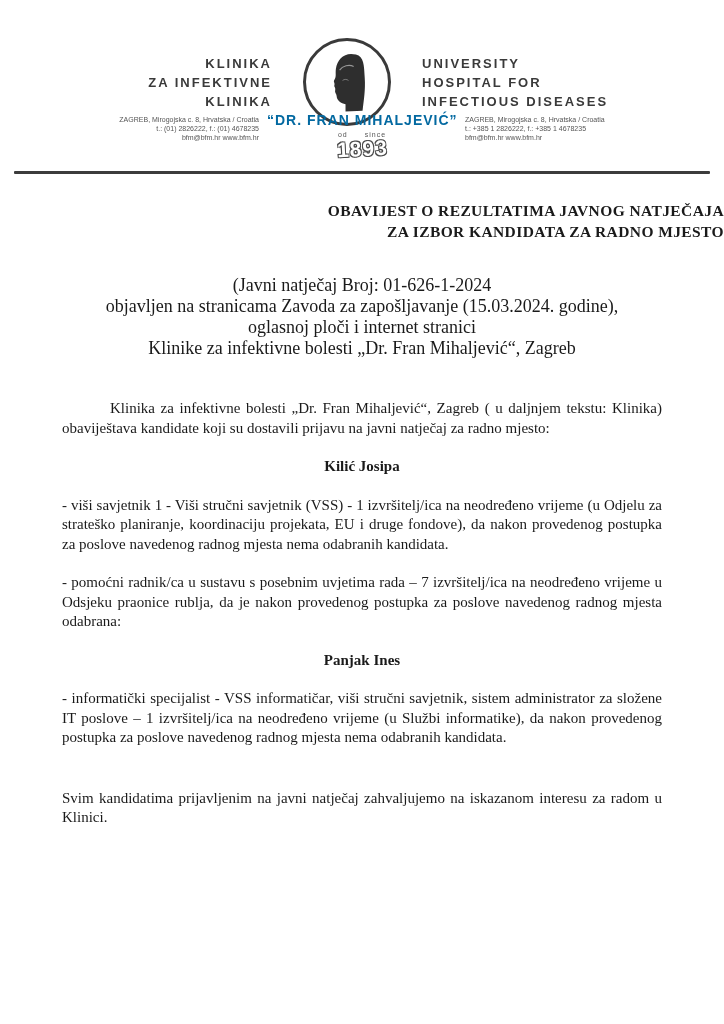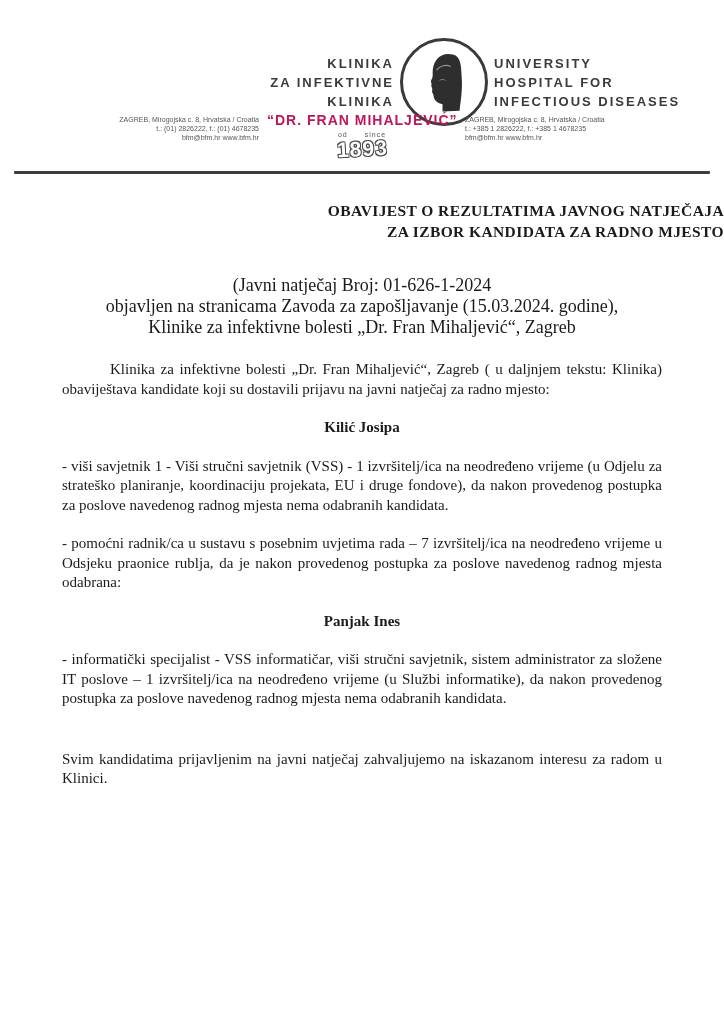--- a/index.html
+++ b/index.html
@@ -15,23 +15,23 @@
     overflow: hidden;
   }
   
   .letterhead {
     padding-top: 38px;
     color: #3d3d3d;
     font-family: "Liberation Sans", sans-serif;
   }
   .lh-main {
     display: flex;
-    justify-content: flex-end;
+    justify-content: center;
     align-items: center;
-    gap: 6px;
+    gap: 31px;
   }
   .lh-name {
     font-size: 13px;
     font-weight: bold;
     letter-spacing: 2px;
     line-height: 19px;
     color: #3a3a3a;
   }
   .lh-name.left  { text-align: right; width: 200px; }
   .lh-name.right { text-align: left;  width: 230px; }
@@ -58,21 +58,21 @@
     width: 168px;
     padding-top: 3px;
   }
   .lh-addr.left  { text-align: right; }
   .lh-addr.right { text-align: left; }
   .lh-center { width: 190px; text-align: center; }
   .lh-center .drname {
     font-size: 14px;
     font-weight: bold;
     letter-spacing: 1px;
-    color: #be185d;
+    color: #0369a1;
     white-space: nowrap;
   }
   .lh-since-words {
     font-size: 7px;
     color: #555;
     letter-spacing: 1px;
     margin-top: 3px;
     word-spacing: 14px;
   }
   .lh-year {
@@ -108,21 +108,21 @@
     font-size: 18px;
     line-height: 21px;
   }
   .content {
     width: 600px;
     margin: 0 auto;
     font-size: 15px;
     line-height: 19.5px;
   }
   .para { text-align: justify; margin-top: 19px; }
-  .para.intro { margin-top: 22px; text-indent: 48px; }
+  .para.intro { margin-top: 40px; text-indent: 48px; }
   .name-heading {
     text-align: center;
     font-weight: bold;
     margin-top: 19px;
   }
 </style>
 </head>
 <body>
 
 <div class="page">
@@ -169,20 +169,21 @@
   <div class="rule"></div>
 
   <div class="doc-title">
     <div>OBAVIJEST O REZULTATIMA JAVNOG NATJEČAJA</div>
     <div>ZA IZBOR KANDIDATA ZA RADNO MJESTO</div>
   </div>
 
   <div class="doc-subtitle">
     <div>(Javni natječaj Broj: 01-626-1-2024</div>
     <div>objavljen na stranicama Zavoda za zapošljavanje (15.03.2024. godine),</div>
+    <div>oglasnoj ploči i internet stranici</div>
     <div>Klinike za infektivne bolesti „Dr. Fran Mihaljević“, Zagreb</div>
   </div>
 
   <div class="content">
     <p class="para intro">Klinika za infektivne bolesti „Dr. Fran Mihaljević“, Zagreb ( u daljnjem tekstu: Klinika) obaviještava kandidate koji su dostavili prijavu na javni natječaj za radno mjesto:</p>
     <p class="name-heading">Kilić Josipa</p>
     <p class="para">- viši savjetnik 1 - Viši stručni savjetnik (VSS) - 1 izvršitelj/ica na neodređeno vrijeme (u Odjelu za strateško planiranje, koordinaciju projekata, EU i druge fondove), da nakon provedenog postupka za poslove navedenog radnog mjesta nema odabranih kandidata.</p>
     <p class="para">- pomoćni radnik/ca u sustavu s posebnim uvjetima rada – 7 izvršitelj/ica na neodređeno vrijeme u Odsjeku praonice rublja, da je nakon provedenog postupka za poslove navedenog radnog mjesta odabrana:</p>
     <p class="name-heading">Panjak Ines</p>
     <p class="para">- informatički specijalist - VSS informatičar, viši stručni savjetnik, sistem administrator za složene IT poslove – 1 izvršitelj/ica na neodređeno vrijeme (u Službi informatike), da nakon provedenog postupka za poslove navedenog radnog mjesta nema odabranih kandidata.</p>

